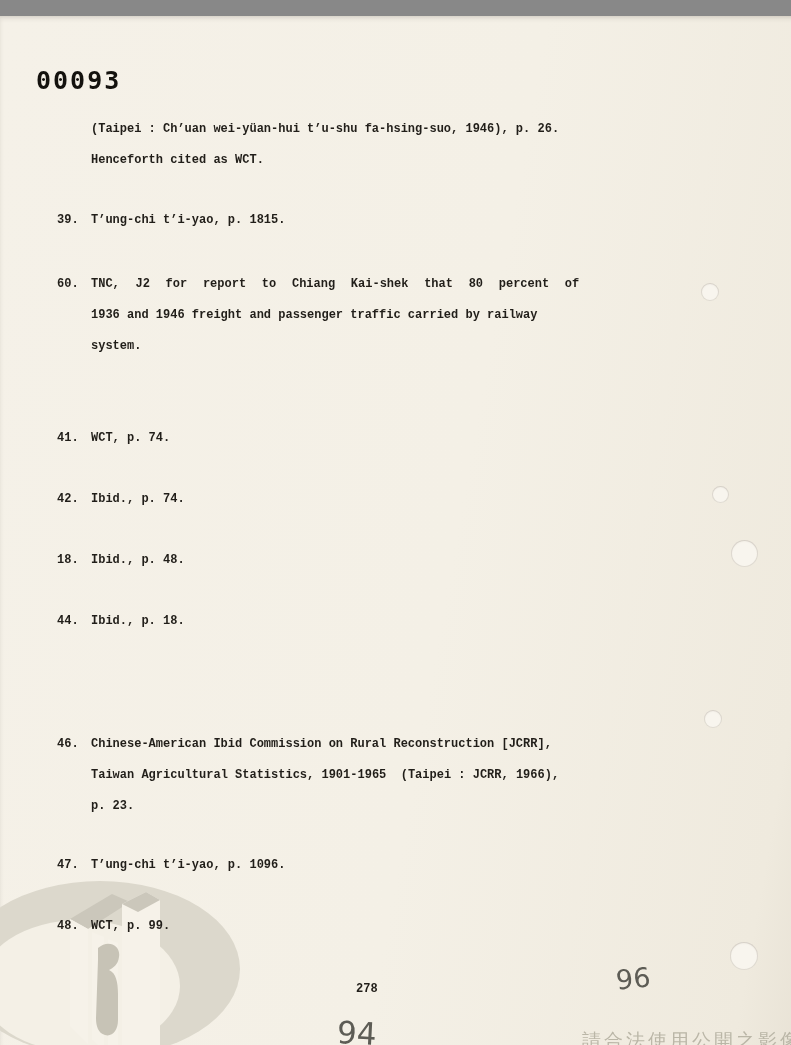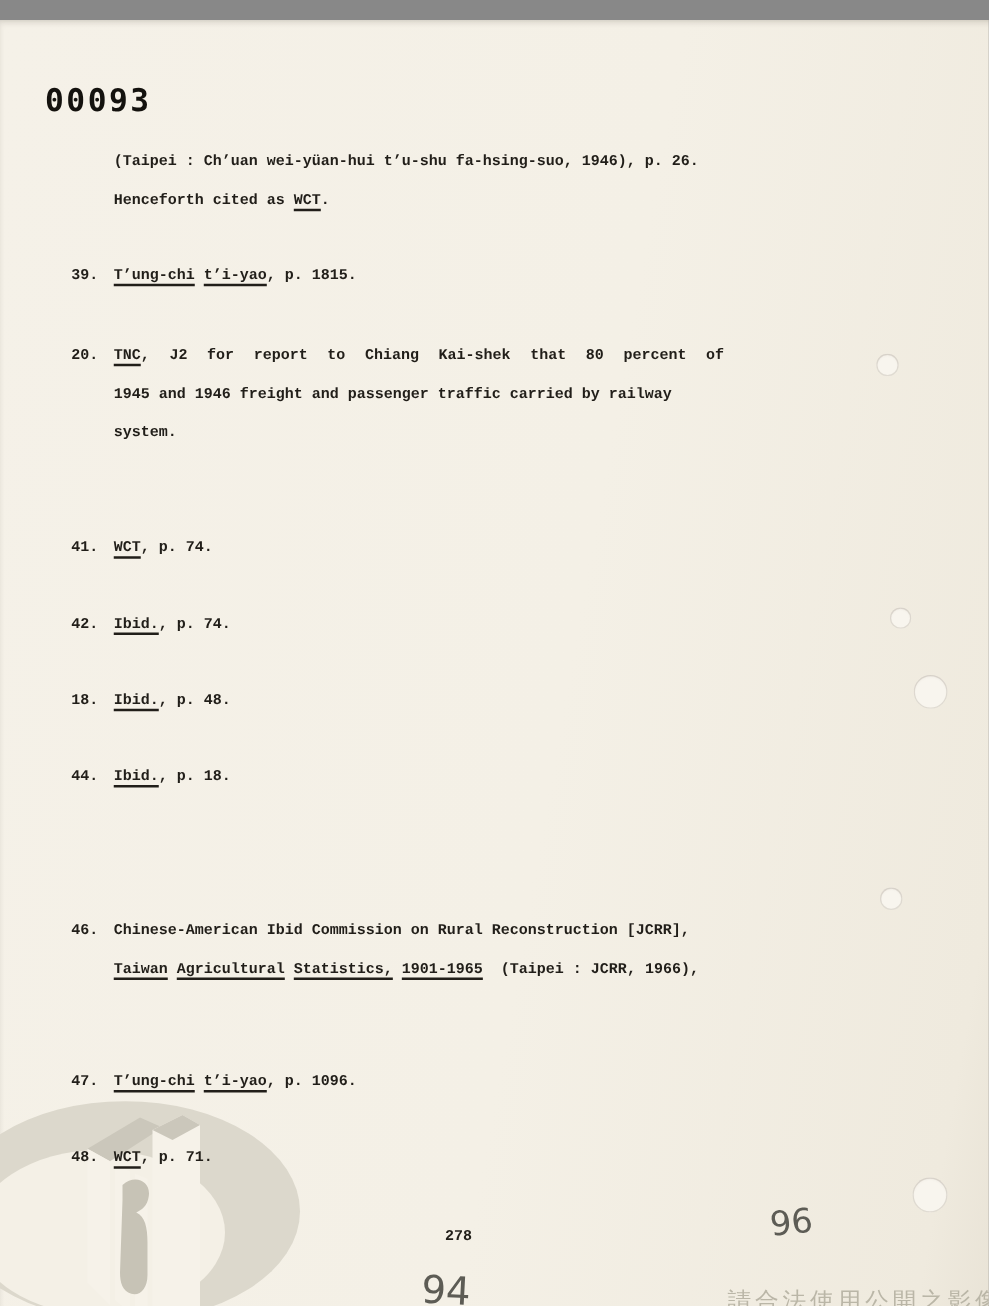--- a/index.html
+++ b/index.html
@@ -10,21 +10,21 @@
     background:linear-gradient(100deg,#f5f1e8 0%, #f4f0e6 55%, #efeade 92%, #e7e1d4 100%);
     overflow:hidden;
     font-family:"Liberation Mono","DejaVu Sans Mono",monospace;
     color:#211e19;
     box-shadow:inset 0 3px 4px rgba(60,50,40,0.10), inset -2px 0 3px rgba(60,50,40,0.12);
     padding-left:46px;
   }
   .typed { font-weight:bold; font-size:12px; line-height:31px; }
   .line { white-space:pre; }
   .line.wide { word-spacing:8.5px; }
-  .seg-u { text-decoration:underline; text-decoration-thickness:1.6px; text-underline-offset:4px;text-align:right; }
+  .seg-u { text-decoration-thickness:1.6px; text-underline-offset:4px;text-align:right; }
 
   .stamp {
     position:absolute; left:36px; top:50px;
     font-family:"DejaVu Sans Mono",monospace;
     font-size:25px; font-weight:bold; letter-spacing:2px; color:#14120e;
   }
   .intro { position:absolute; left:91px; top:98px; width:632px; }
   .fn { position:absolute; left:57px; display:flex; }
   .fn-num { width:34px; flex:none; }
   .fn-text { width:632px; }
@@ -80,24 +80,24 @@
       <div class="line"><span class="seg">Henceforth cited as </span><span class="seg-u">WCT</span><span class="seg">.</span></div>
     </div>
 
   <div class="fn typed" style="top:189px">
     <div class="fn-num">39.</div>
     <div class="fn-text">
         <div class="line"><span class="seg-u">T’ung-chi</span><span class="seg"> </span><span class="seg-u">t’i-yao</span><span class="seg">, p. 1815.</span></div>
       </div>
   </div>
   <div class="fn typed" style="top:253px">
-    <div class="fn-num">20.</div>
+    <div class="fn-num">60.</div>
     <div class="fn-text">
         <div class="line wide"><span class="seg-u">TNC</span><span class="seg">, J2 for report to Chiang Kai-shek that 80 percent of</span></div>
-        <div class="line"><span class="seg">1945 and 1946 freight and passenger traffic carried by railway</span></div>
+        <div class="line"><span class="seg">1936 and 1946 freight and passenger traffic carried by railway</span></div>
         <div class="line"><span class="seg">system.</span></div>
       </div>
   </div>
   <div class="fn typed" style="top:407px">
     <div class="fn-num">41.</div>
     <div class="fn-text">
         <div class="line"><span class="seg-u">WCT</span><span class="seg">, p. 74.</span></div>
       </div>
   </div>
   <div class="fn typed" style="top:468px">
@@ -116,32 +116,33 @@
     <div class="fn-num">44.</div>
     <div class="fn-text">
         <div class="line"><span class="seg-u">Ibid.</span><span class="seg">, p. 18.</span></div>
       </div>
   </div>
   <div class="fn typed" style="top:713px">
     <div class="fn-num">46.</div>
     <div class="fn-text">
         <div class="line"><span class="seg">Chinese-American Ibid Commission on Rural Reconstruction [JCRR],</span></div>
         <div class="line"><span class="seg-u">Taiwan</span><span class="seg"> </span><span class="seg-u">Agricultural</span><span class="seg"> </span><span class="seg-u">Statistics,</span><span class="seg"> </span><span class="seg-u">1901-1965</span><span class="seg">  (Taipei : JCRR, 1966),</span></div>
+        <div class="line"><span class="seg">p. 23.</span></div>
       </div>
   </div>
   <div class="fn typed" style="top:834px">
     <div class="fn-num">47.</div>
     <div class="fn-text">
         <div class="line"><span class="seg-u">T’ung-chi</span><span class="seg"> </span><span class="seg-u">t’i-yao</span><span class="seg">, p. 1096.</span></div>
       </div>
   </div>
   <div class="fn typed" style="top:895px">
     <div class="fn-num">48.</div>
     <div class="fn-text">
-        <div class="line"><span class="seg-u">WCT</span><span class="seg">, p. 71.</span></div>
+        <div class="line"><span class="seg-u">WCT</span><span class="seg">, p. 99.</span></div>
       </div>
   </div>
 
   <div class="pagenum typed">278</div>
   <div class="hand hand-96">96</div>
   <div class="hand hand-94">94</div>
 
   <div class="wm-text">請合法使用公開之影像</div>
 
   <div class="hole hole-1"></div>

